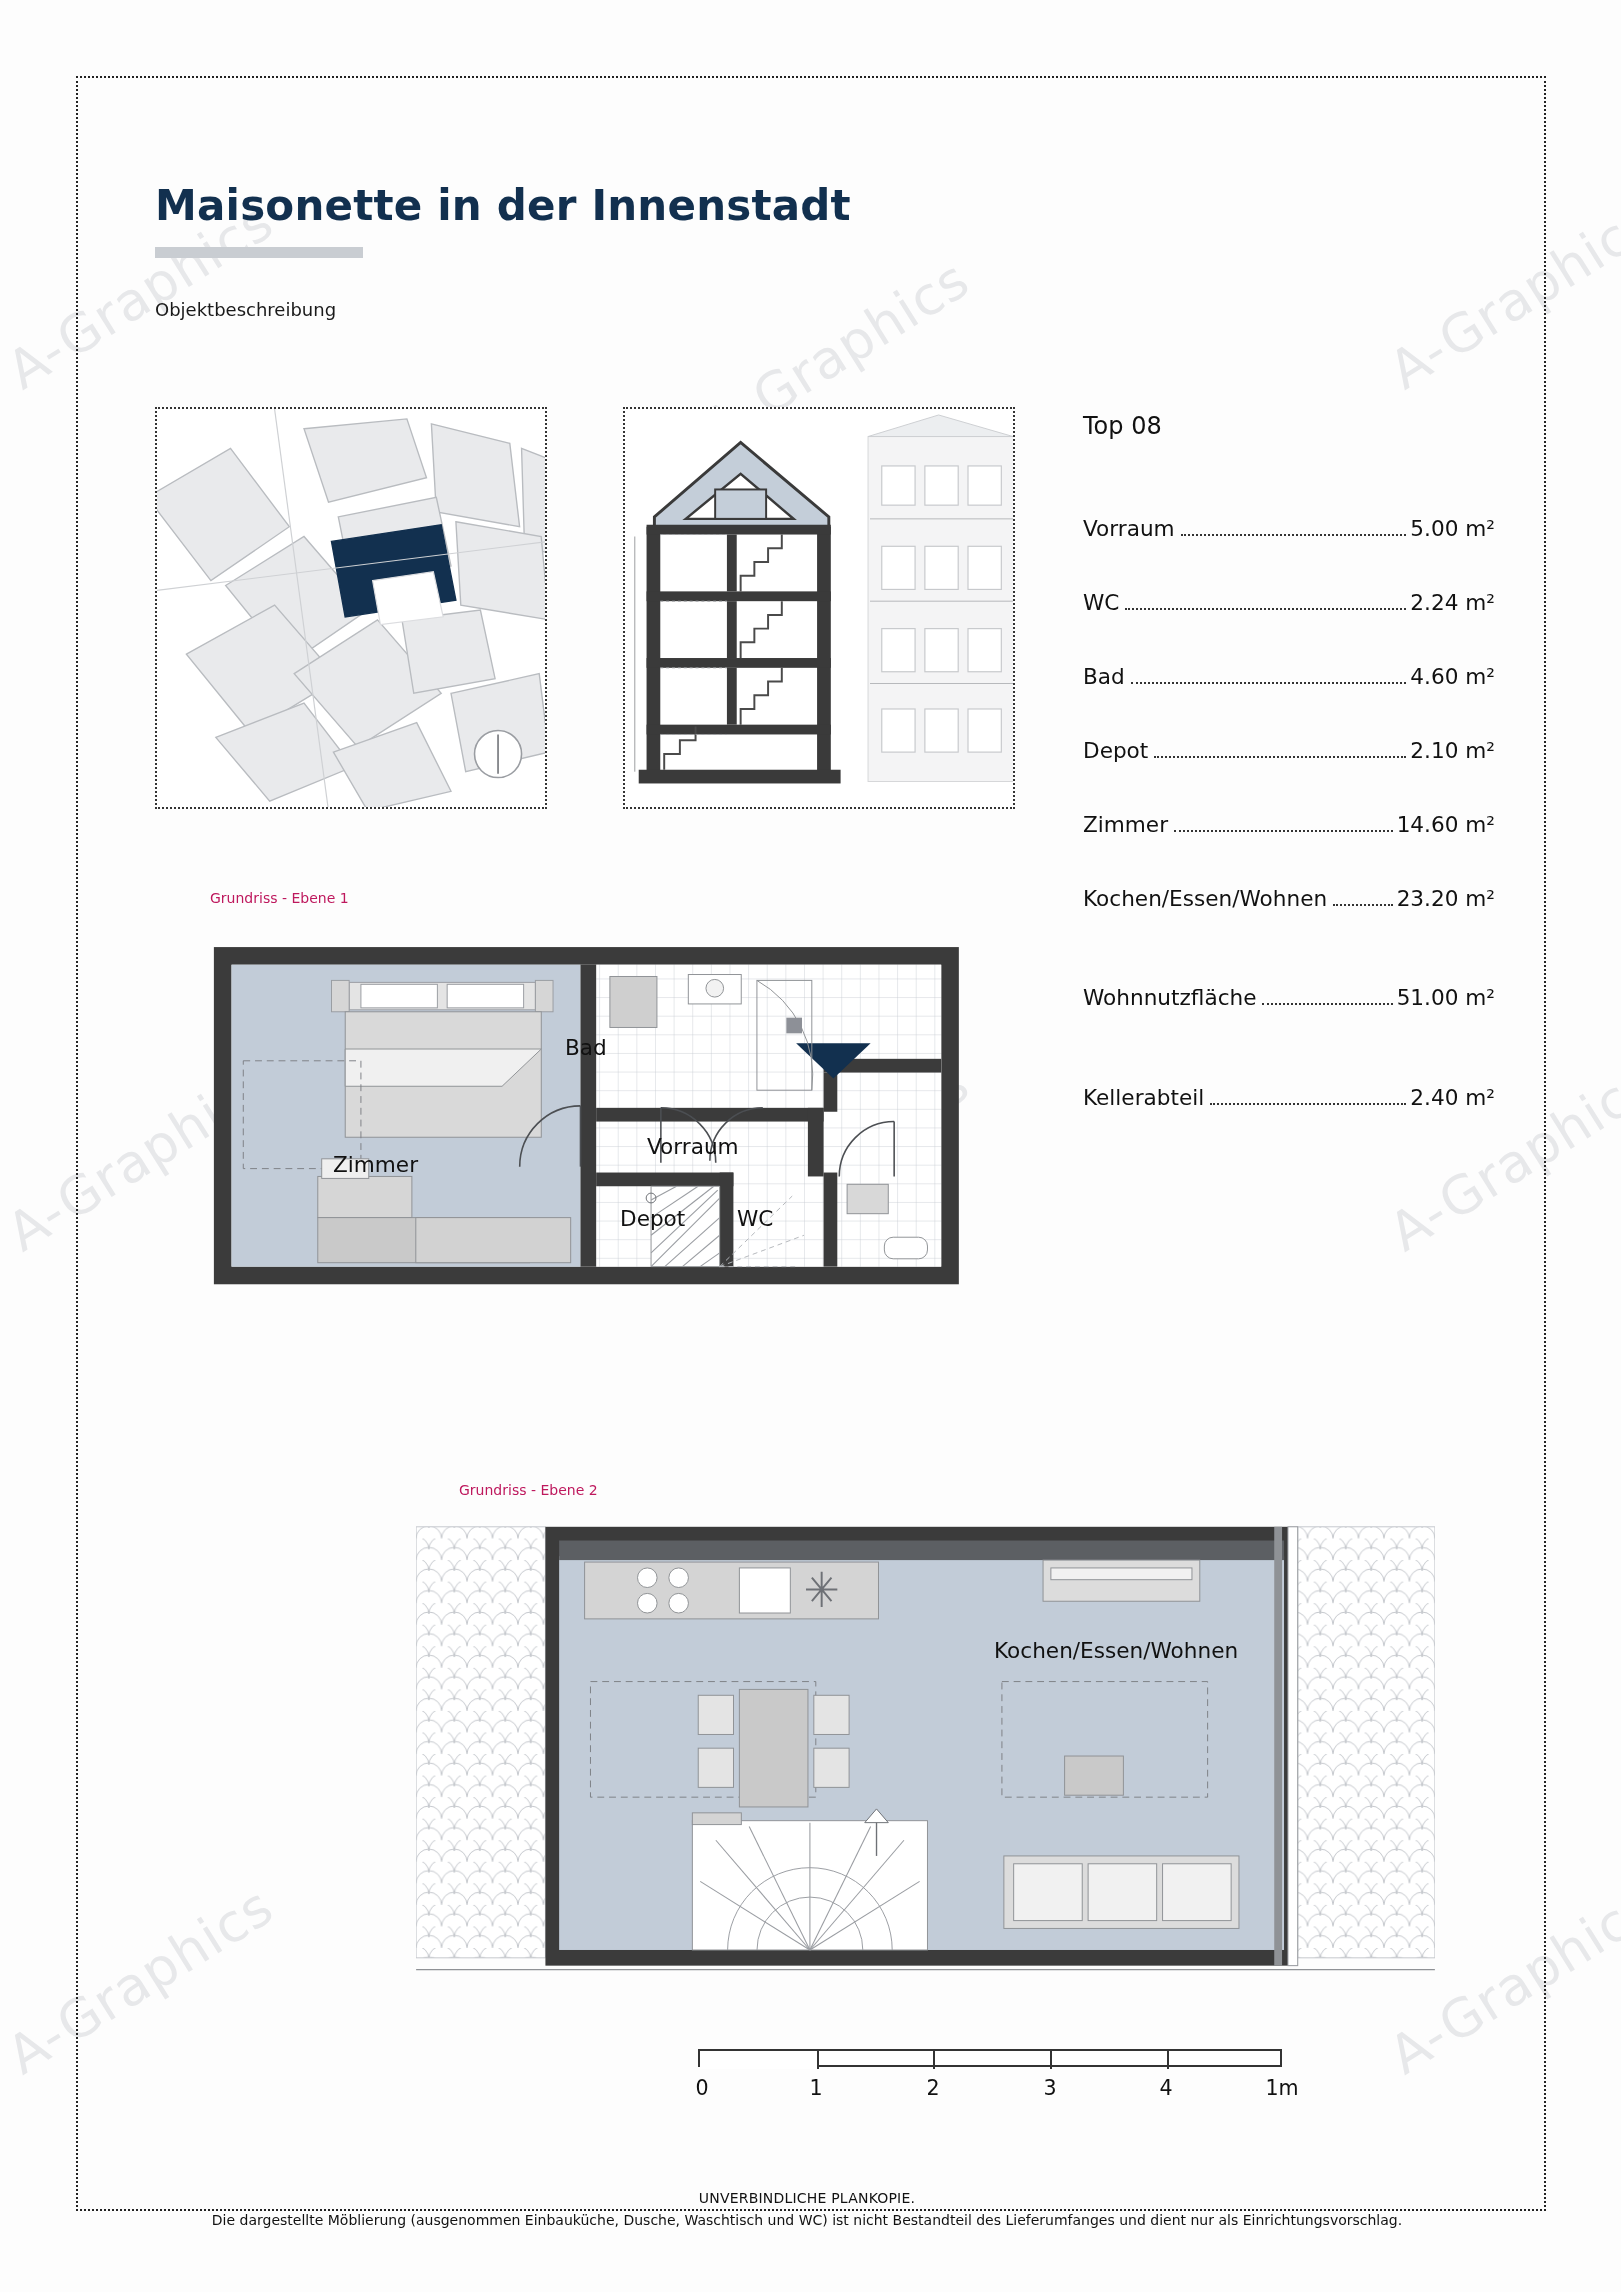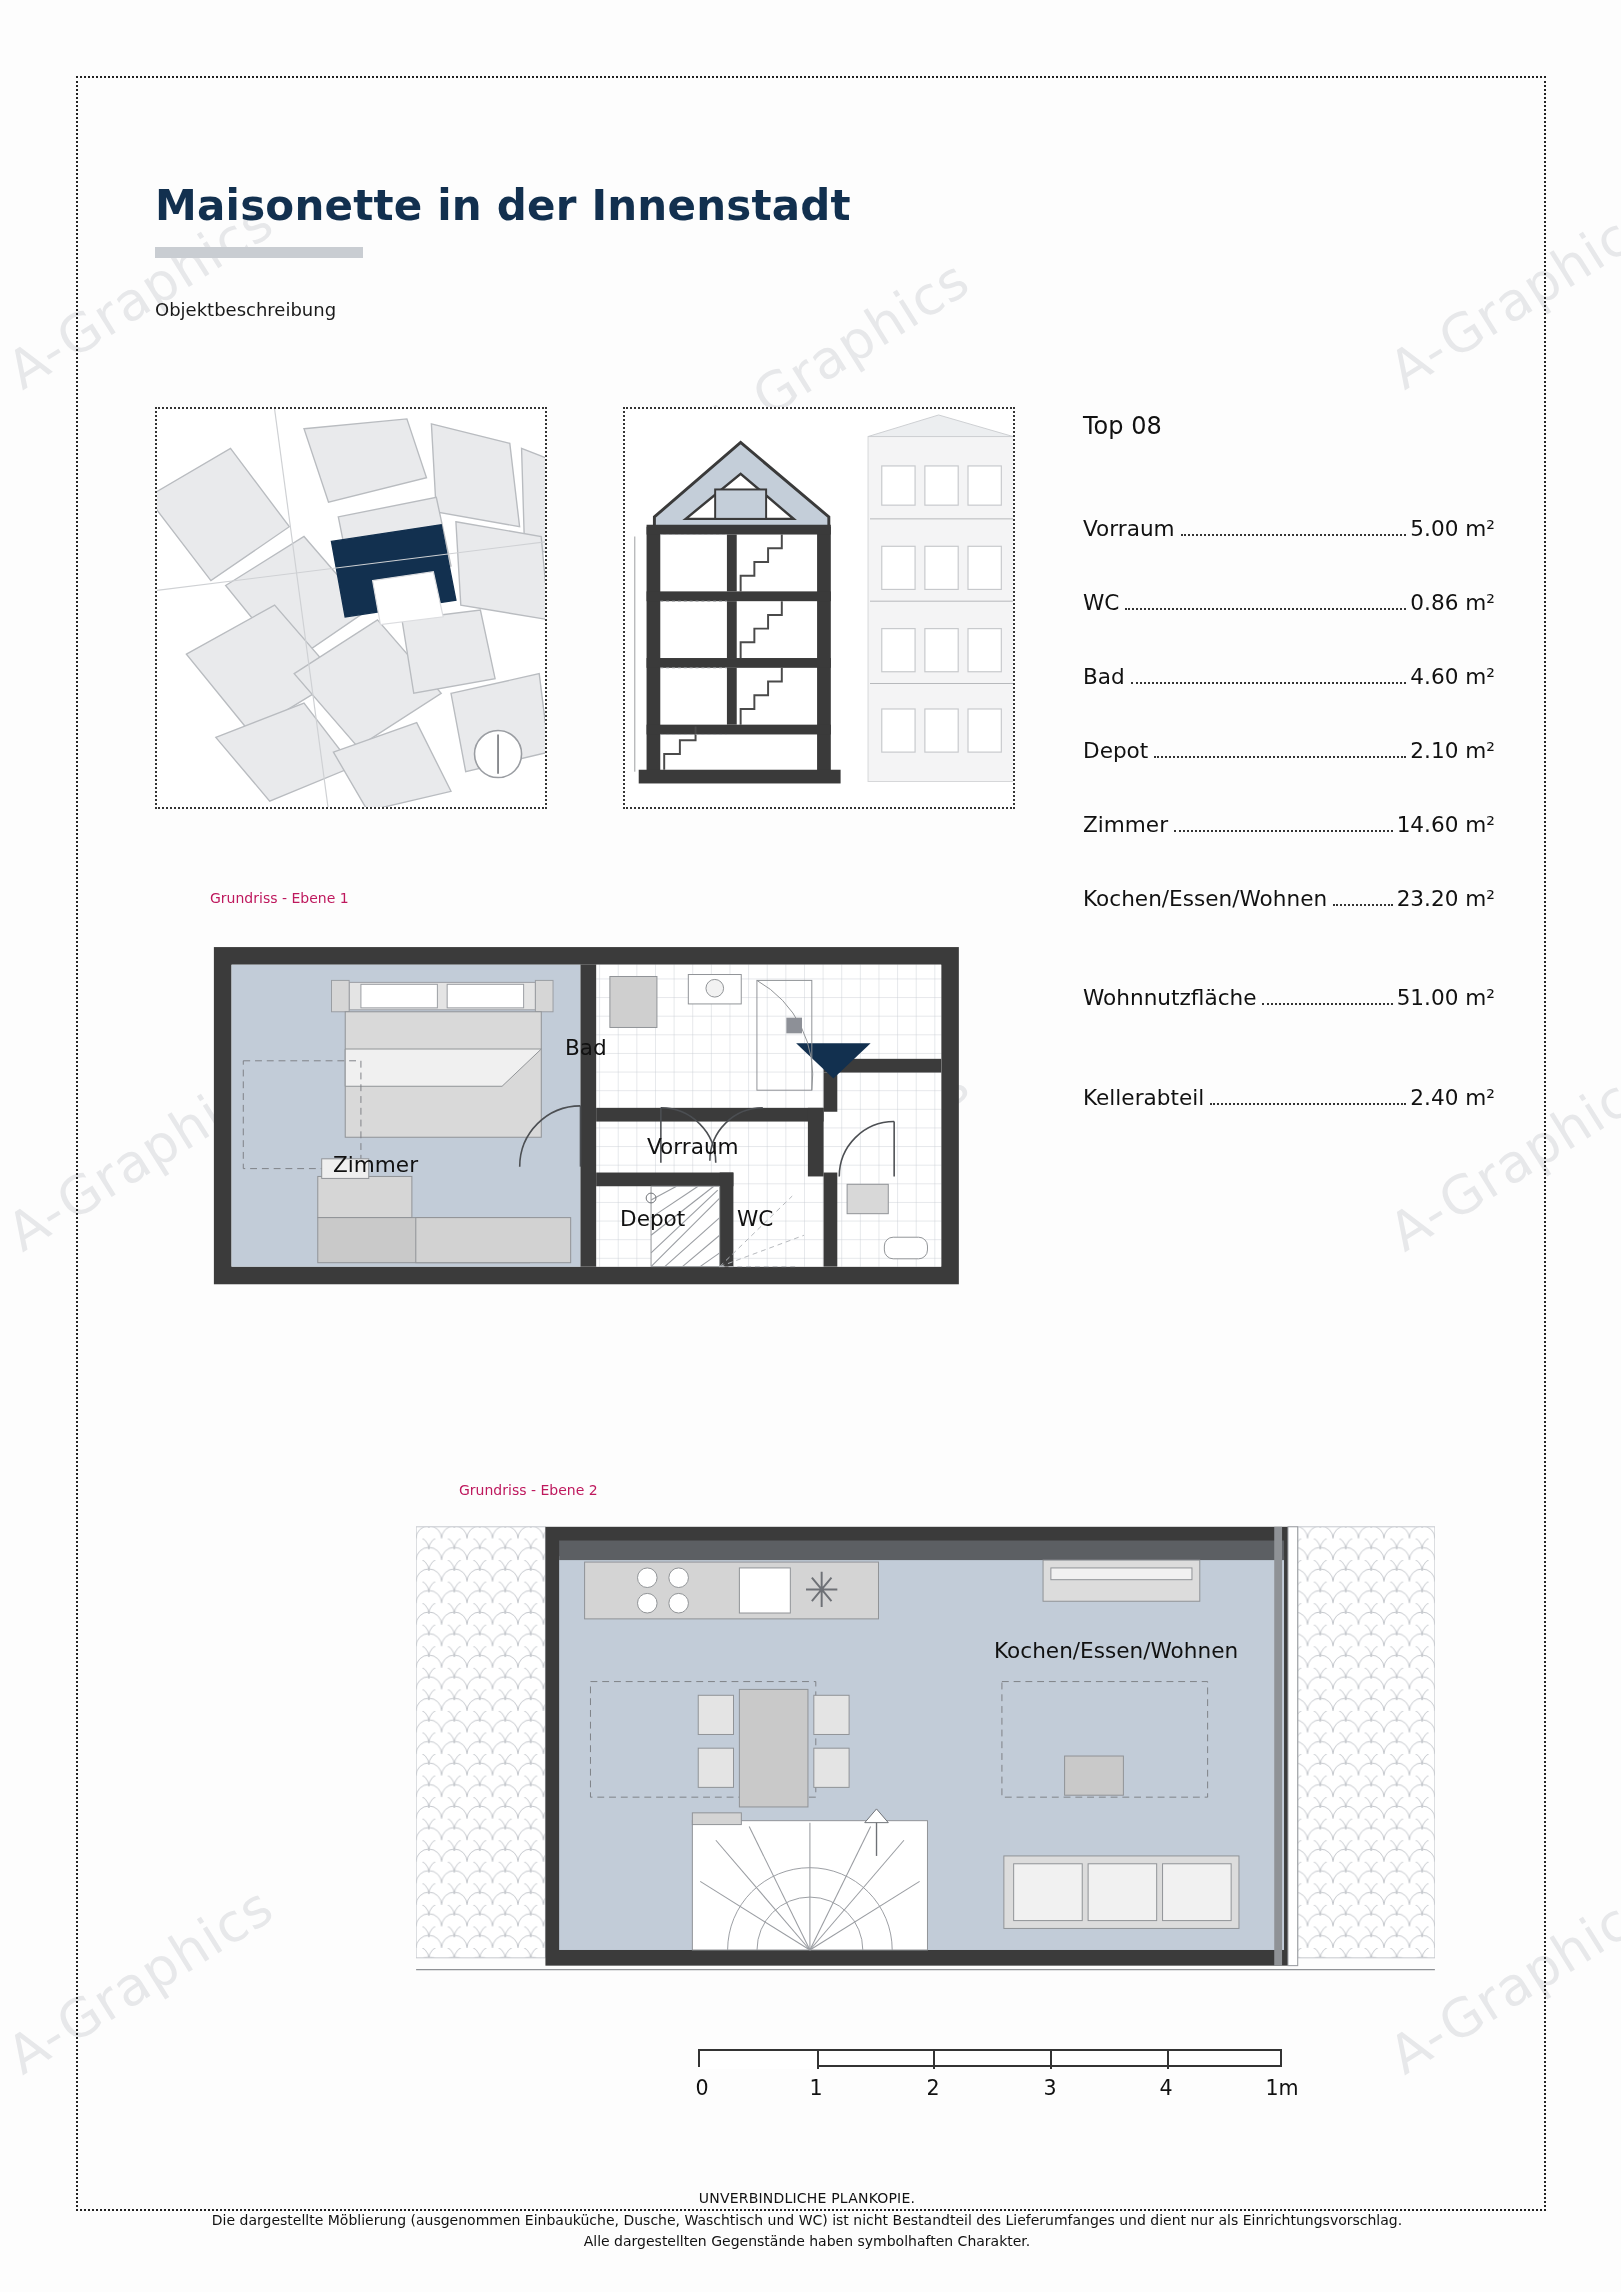--- a/index.html
+++ b/index.html
@@ -281,21 +281,21 @@
     <div class="spec-top">Top 08</div>
 
     <div class="spec-row">
       <span class="spec-label">Vorraum</span>
       <span class="spec-dots"></span>
       <span class="spec-val">5.00 m²</span>
     </div>
     <div class="spec-row">
       <span class="spec-label">WC</span>
       <span class="spec-dots"></span>
-      <span class="spec-val">0.86 m²</span>
+      <span class="spec-val">2.24 m²</span>
     </div>
     <div class="spec-row">
       <span class="spec-label">Bad</span>
       <span class="spec-dots"></span>
       <span class="spec-val">4.60 m²</span>
     </div>
     <div class="spec-row">
       <span class="spec-label">Depot</span>
       <span class="spec-dots"></span>
       <span class="spec-val">2.10 m²</span>
@@ -526,17 +526,16 @@
   <div class="scale-num" style="left:702px;">0</div>
   <div class="scale-num" style="left:816px;">1</div>
   <div class="scale-num" style="left:933px;">2</div>
   <div class="scale-num" style="left:1050px;">3</div>
   <div class="scale-num" style="left:1166px;">4</div>
   <div class="scale-num" style="left:1282px;">1m</div>
 
   <div class="footer">
     <div class="f1">UNVERBINDLICHE PLANKOPIE.</div>
     <div>Die dargestellte Möblierung (ausgenommen Einbauküche, Dusche, Waschtisch und WC) ist nicht Bestandteil des Lieferumfanges und dient nur als Einrichtungsvorschlag.</div>
-    <div>Alle dargestellten Gegenstände haben symbolhaften Charakter.</div>
   </div>
 
 </div>
 
 
 </body></html>

